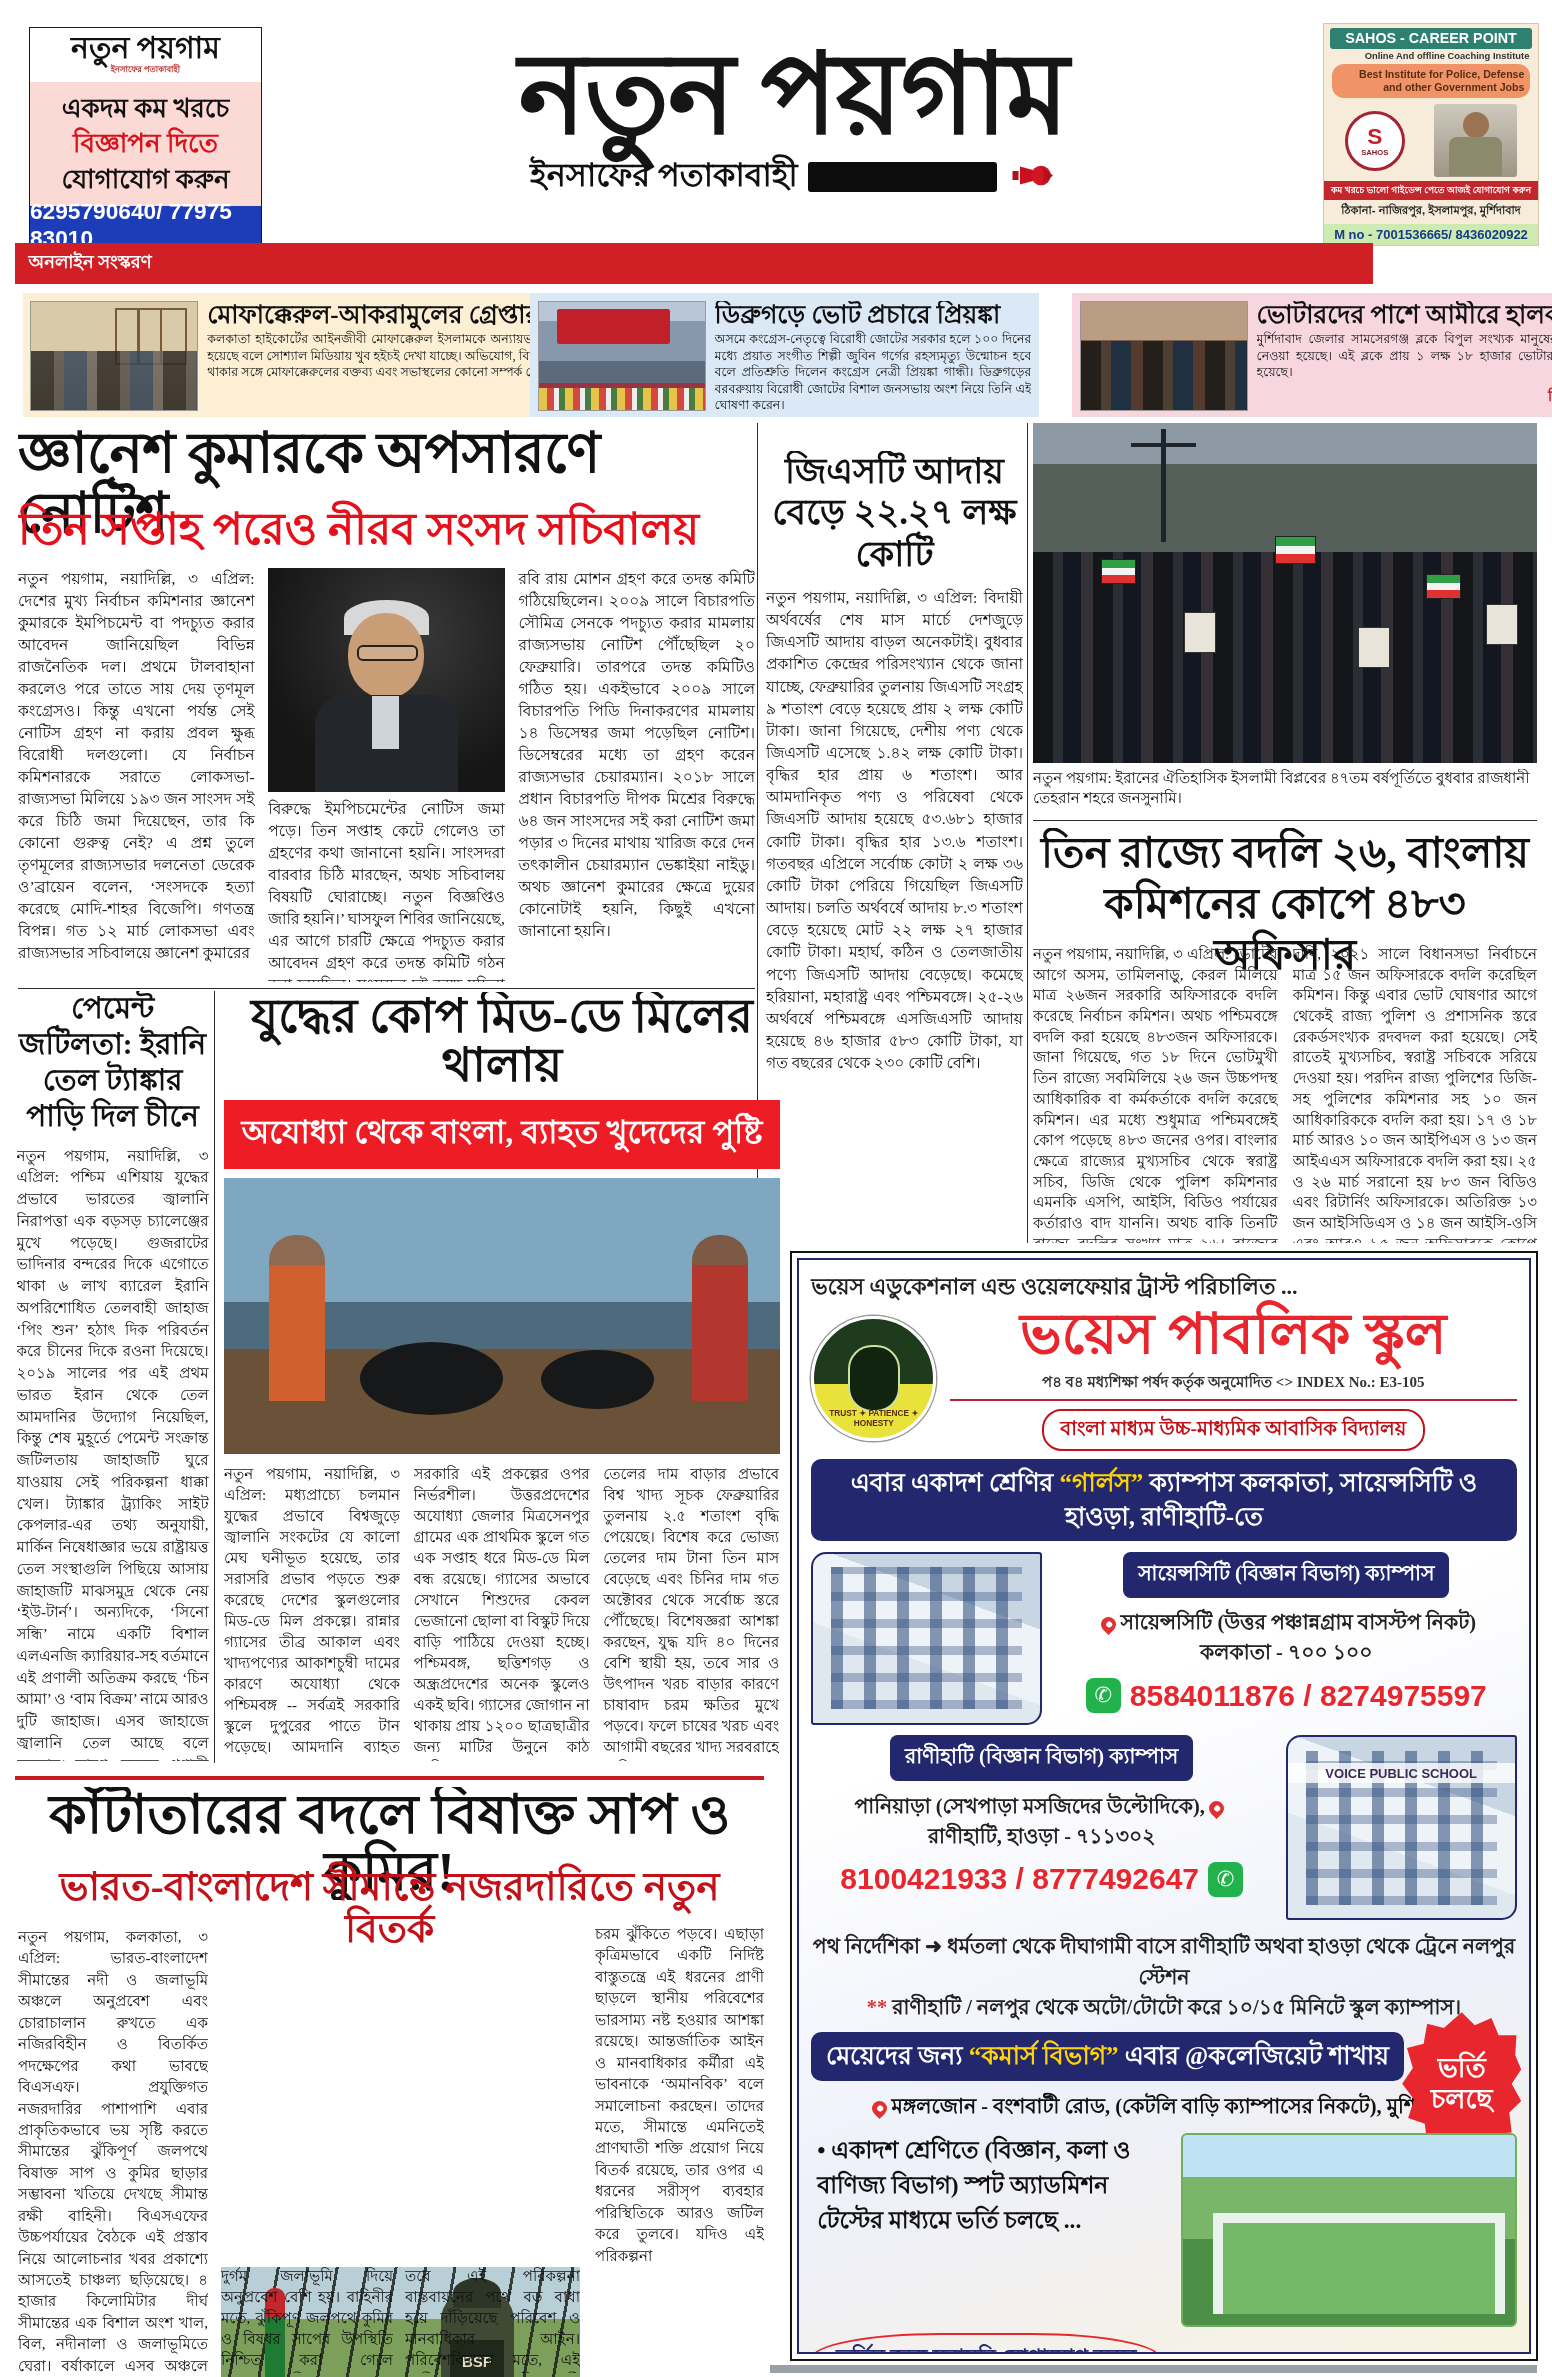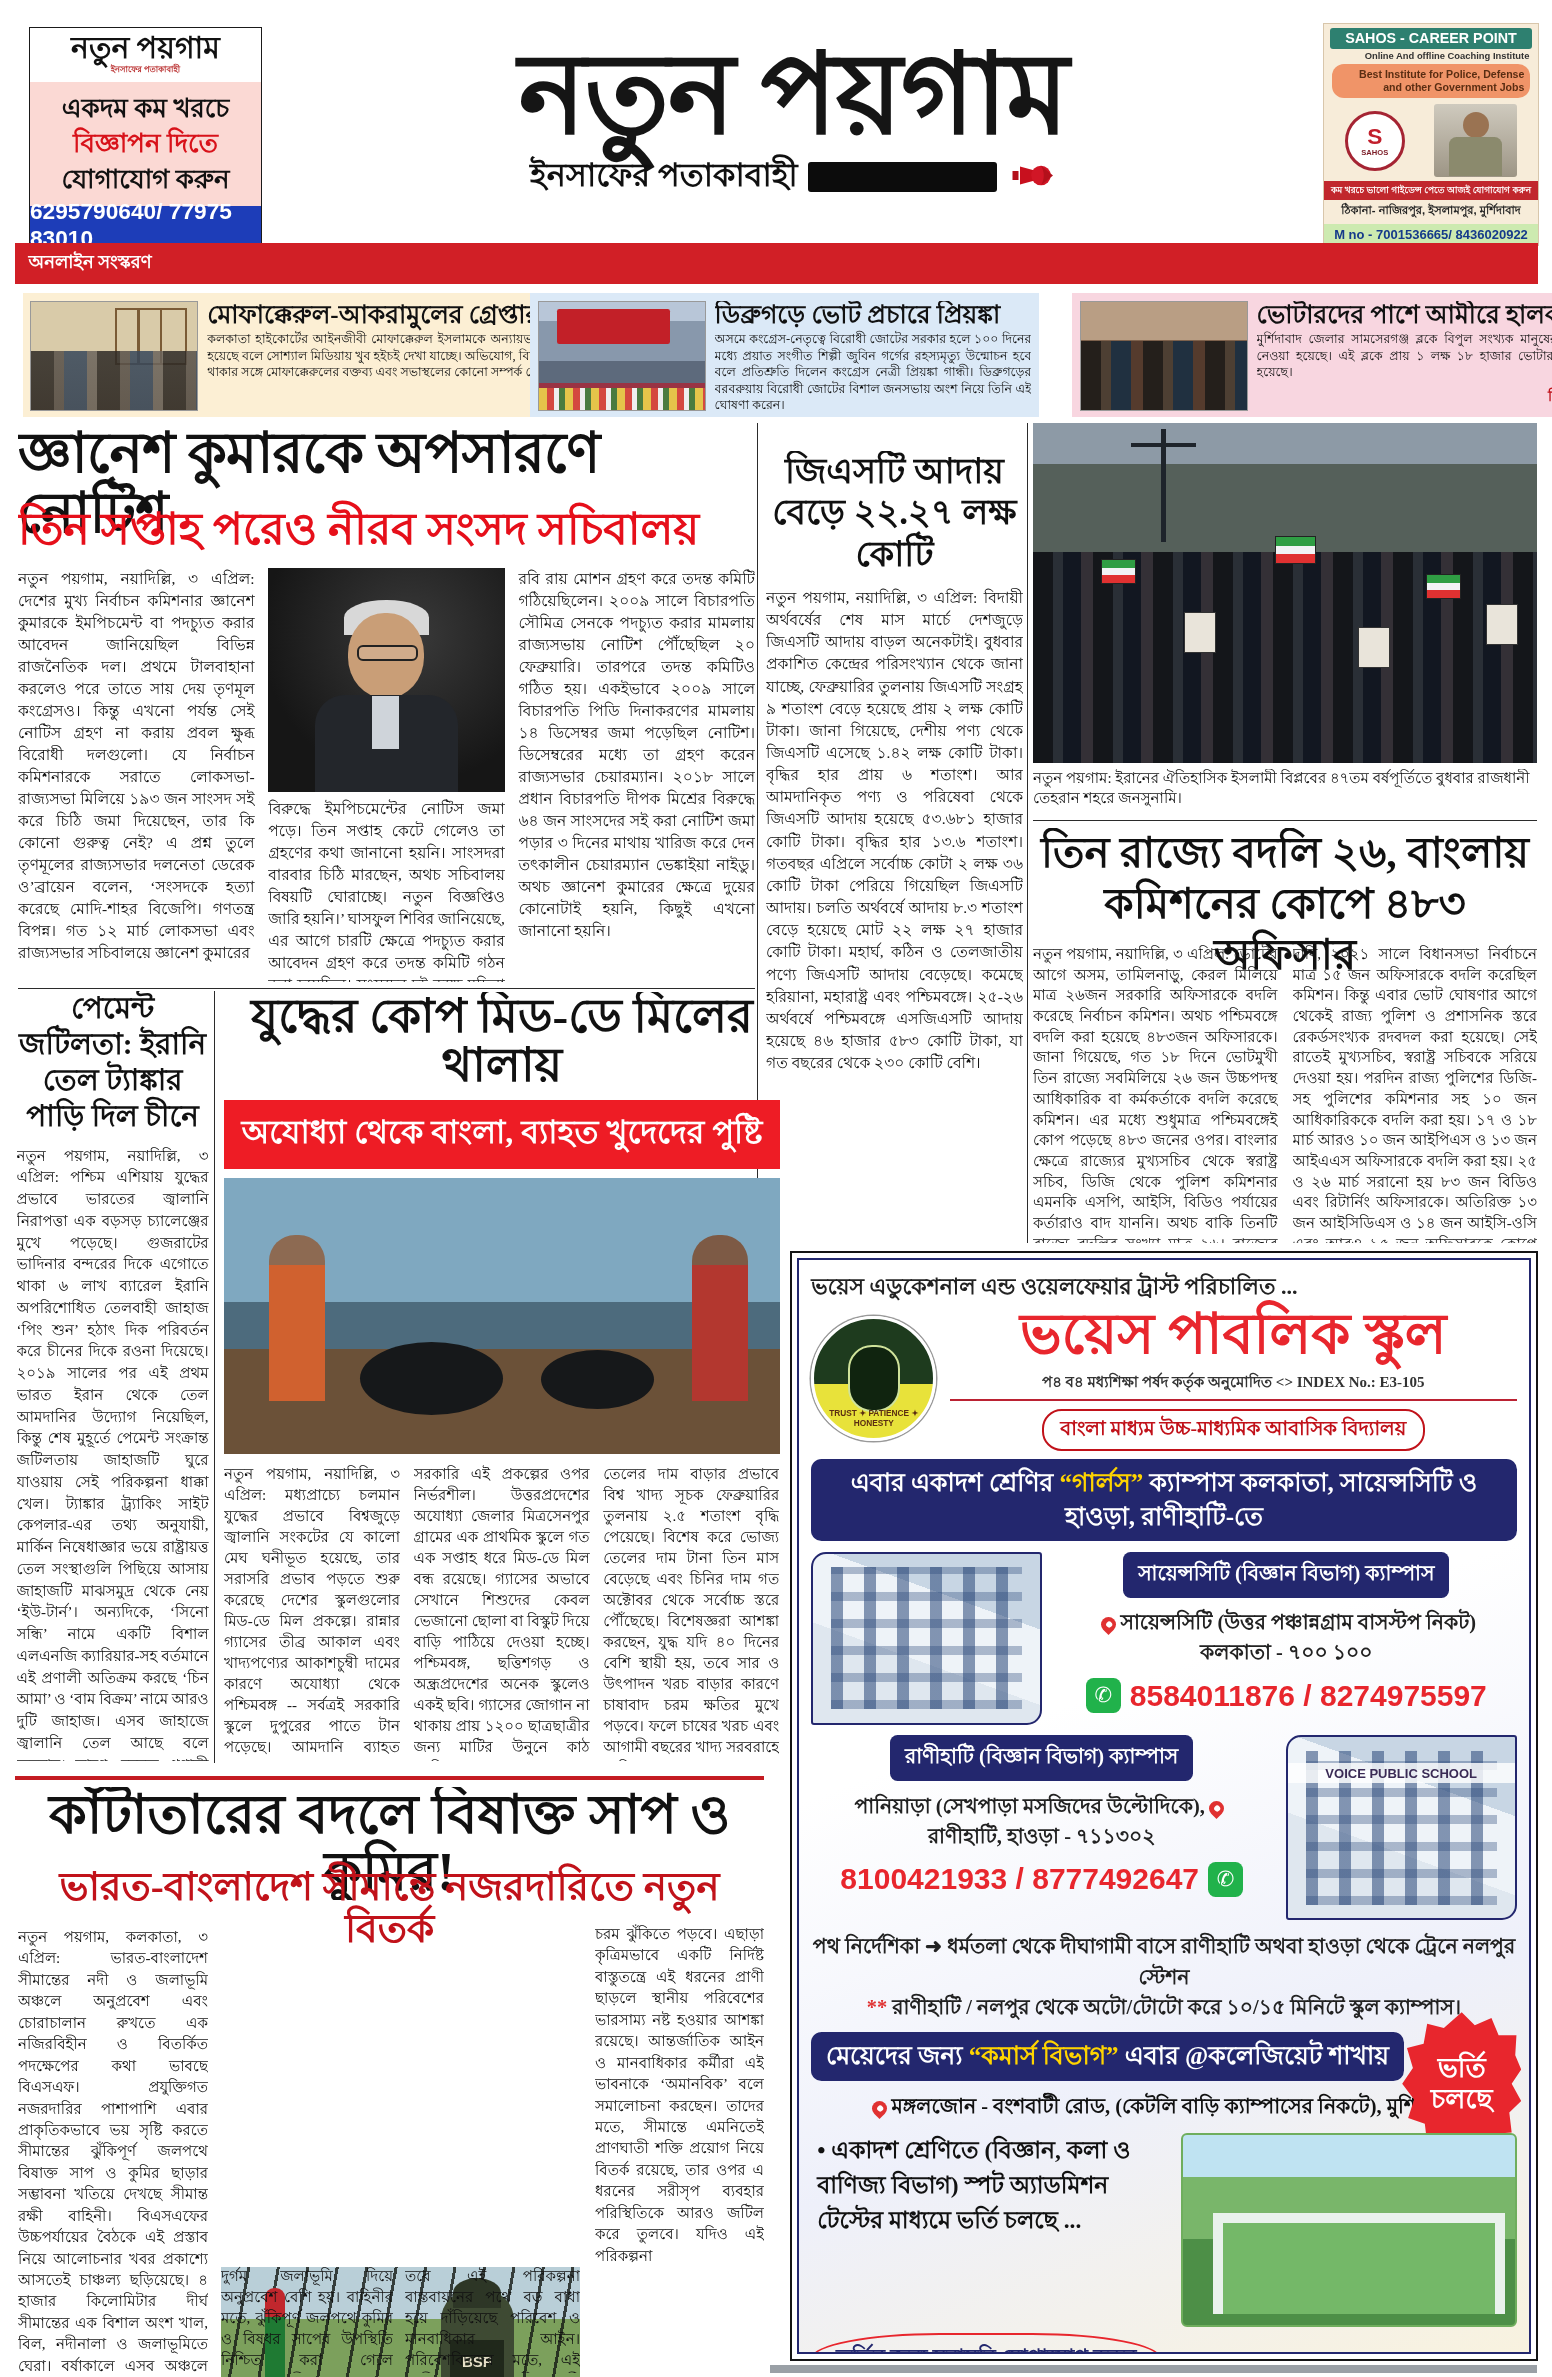--- a/index.html
+++ b/index.html
@@ -28,21 +28,21 @@
   .sa-mid{flex:1;display:flex;align-items:center;justify-content:space-around;padding:0 6px;}
   .sa-logo{width:54px;height:54px;border-radius:50%;background:#fff;border:3px solid #a52433;display:flex;flex-direction:column;align-items:center;justify-content:center;}
   .sa-logo .s{color:#c21f2c;font-size:22.7px;font-weight:bold;line-height:1;}
   .sa-logo .n{color:#7a1a24;font-size:7.6px;font-weight:bold;}
   .sa-photo{width:83px;height:73px;border-radius:3px;background:linear-gradient(180deg,#cfcabe,#9d9585);position:relative;}
   .sa-photo:before{content:"";position:absolute;left:29px;top:7.6px;width:26px;height:26px;border-radius:50%;background:#9a7352;}
   .sa-photo:after{content:"";position:absolute;left:15px;top:33px;width:53px;height:39px;border-radius:7.6px 7.6px 0 0;background:#8b8a6d;}
   .sa-strip{background:#c1272d;color:#fff;font-size:9px;font-weight:bold;text-align:center;padding:2.3px 1.5px;}
   .sa-addr{font-size:11.3px;font-weight:bold;color:#222;text-align:center;padding:2.3px 0;}
   .sa-mno{background:#cdeab0;color:#153a8a;font-size:13px;font-weight:bold;text-align:center;padding:3px 0;}
-  .datebar{left:15px;top:243px;width:1523px;height:41px;background:#d11f26;color:#fff;display:flex;align-items:center;}
+  .datebar{left:15px;top:243px;width:1358px;height:41px;background:#d11f26;color:#fff;display:flex;align-items:center;}
   .db-left{font-size:18px;font-weight:bold;padding-left:13.6px;width:249px;}
   .db-center{flex:1;text-align:center;font-size:20.4px;font-weight:bold;padding-right:249px;}
   
   .teaser{top:293px;height:124px;display:flex;padding:7.6px;box-sizing:border-box;gap:9px;}
   .t1{left:22.7px;width:597px;background:#fcefd4;}
   .t2{left:530px;width:509px;background:#dbe9f7;}
   .t3{left:1072px;width:592px;background:#f8d6e0;}
   .t-img{width:166px;height:100%;flex:none;border:0.8px solid #999;}
   .t-body{flex:1;display:flex;flex-direction:column;overflow:hidden;}
   .t-h{font-size:25px;font-weight:bold;line-height:1.1;}

